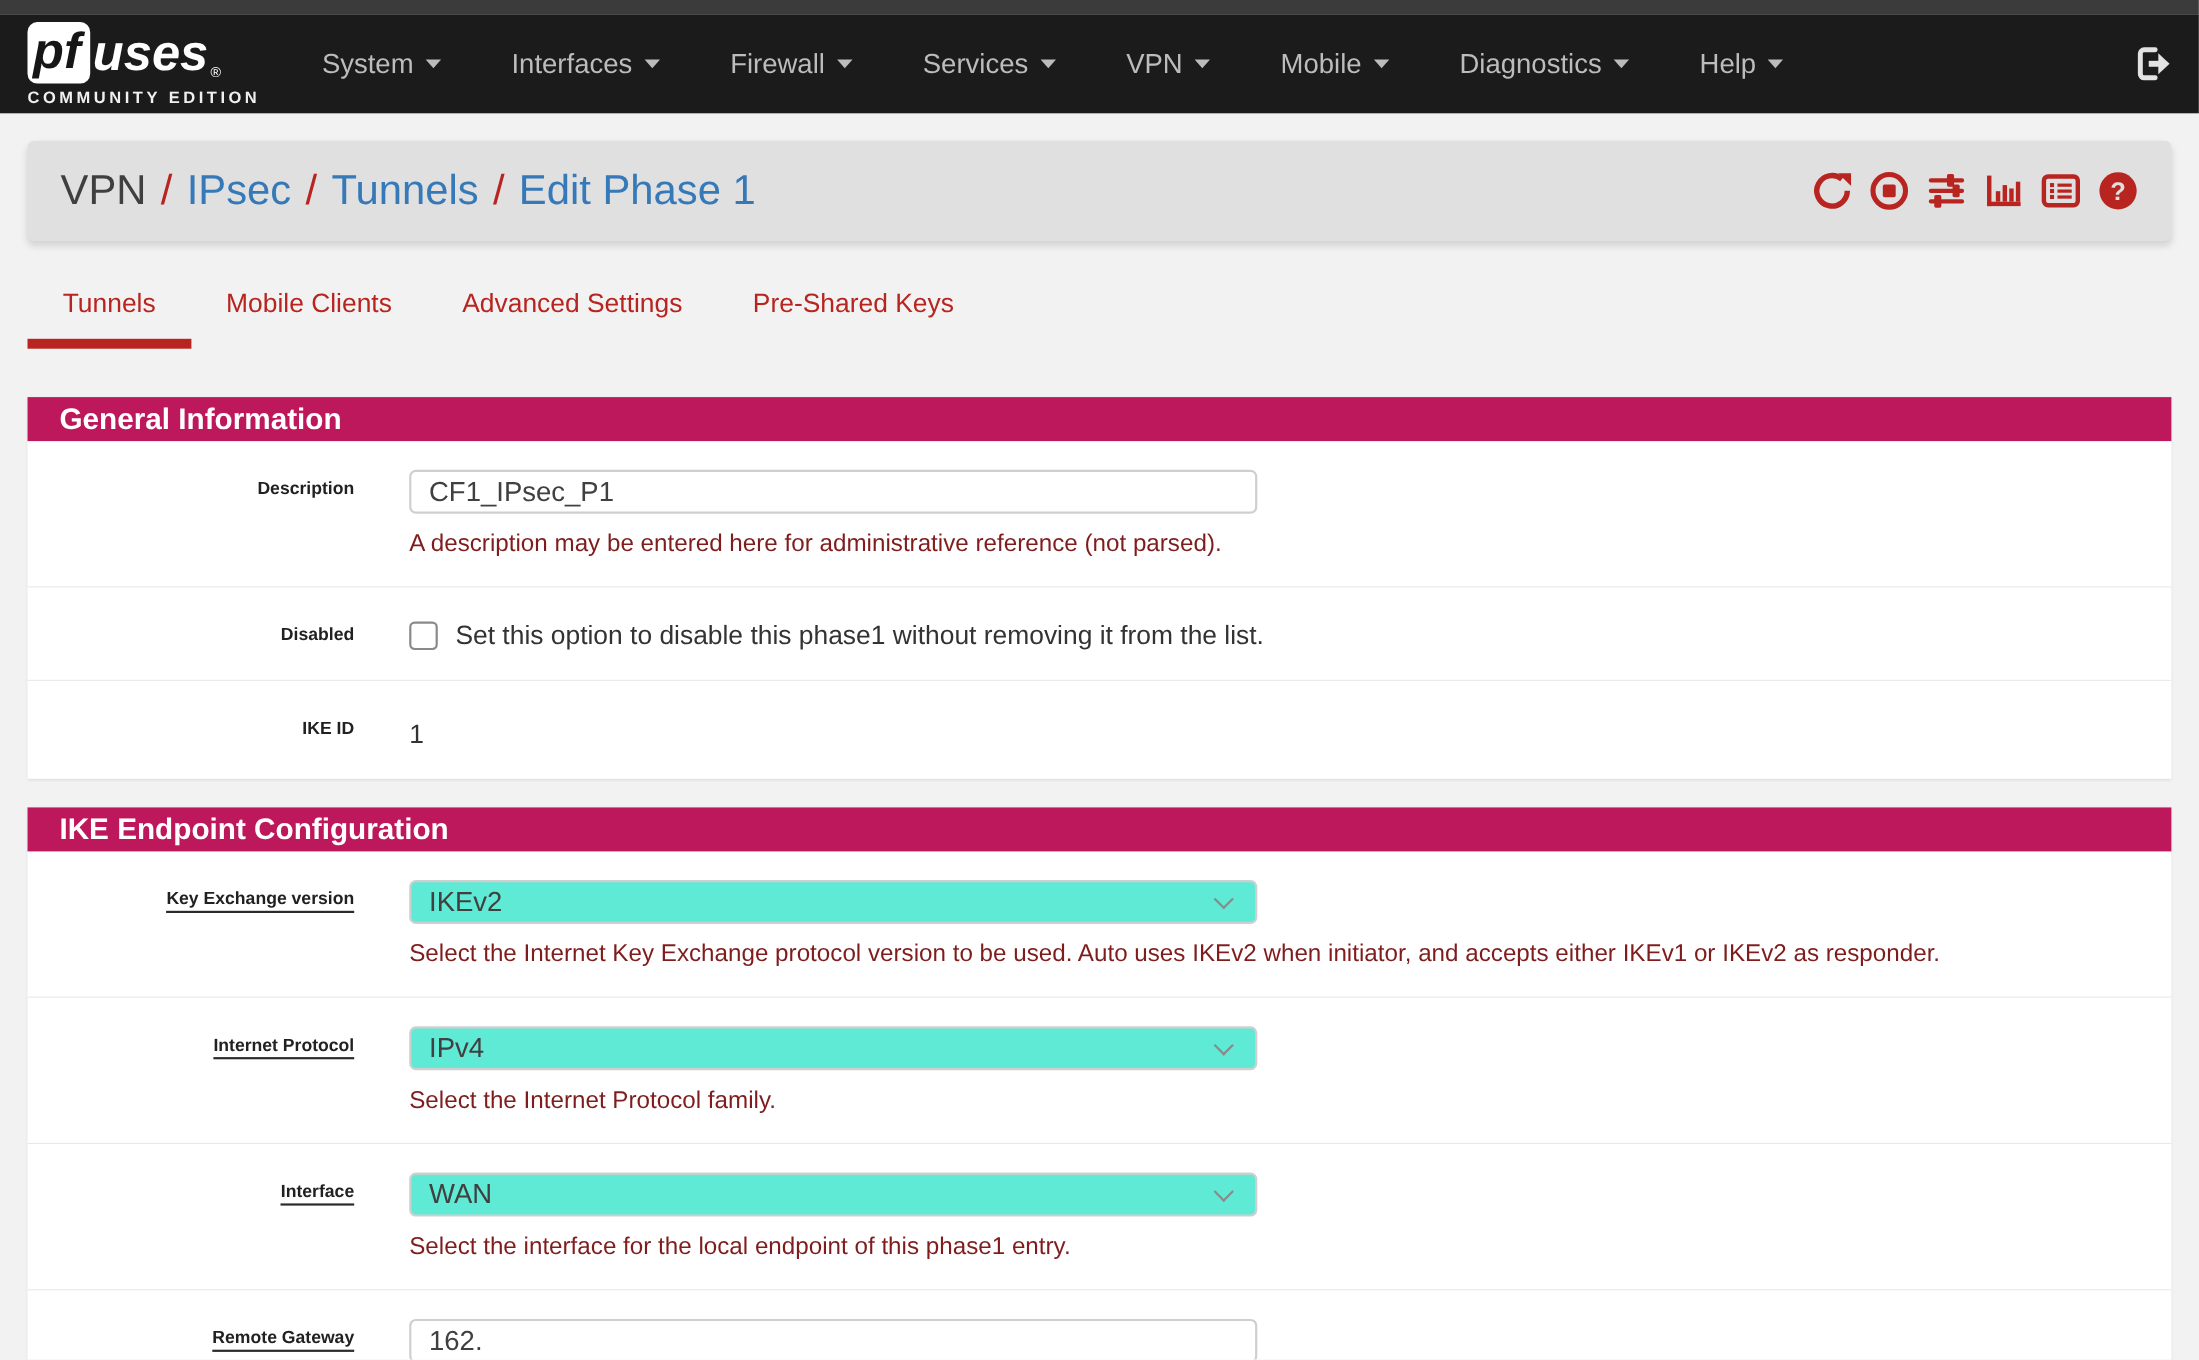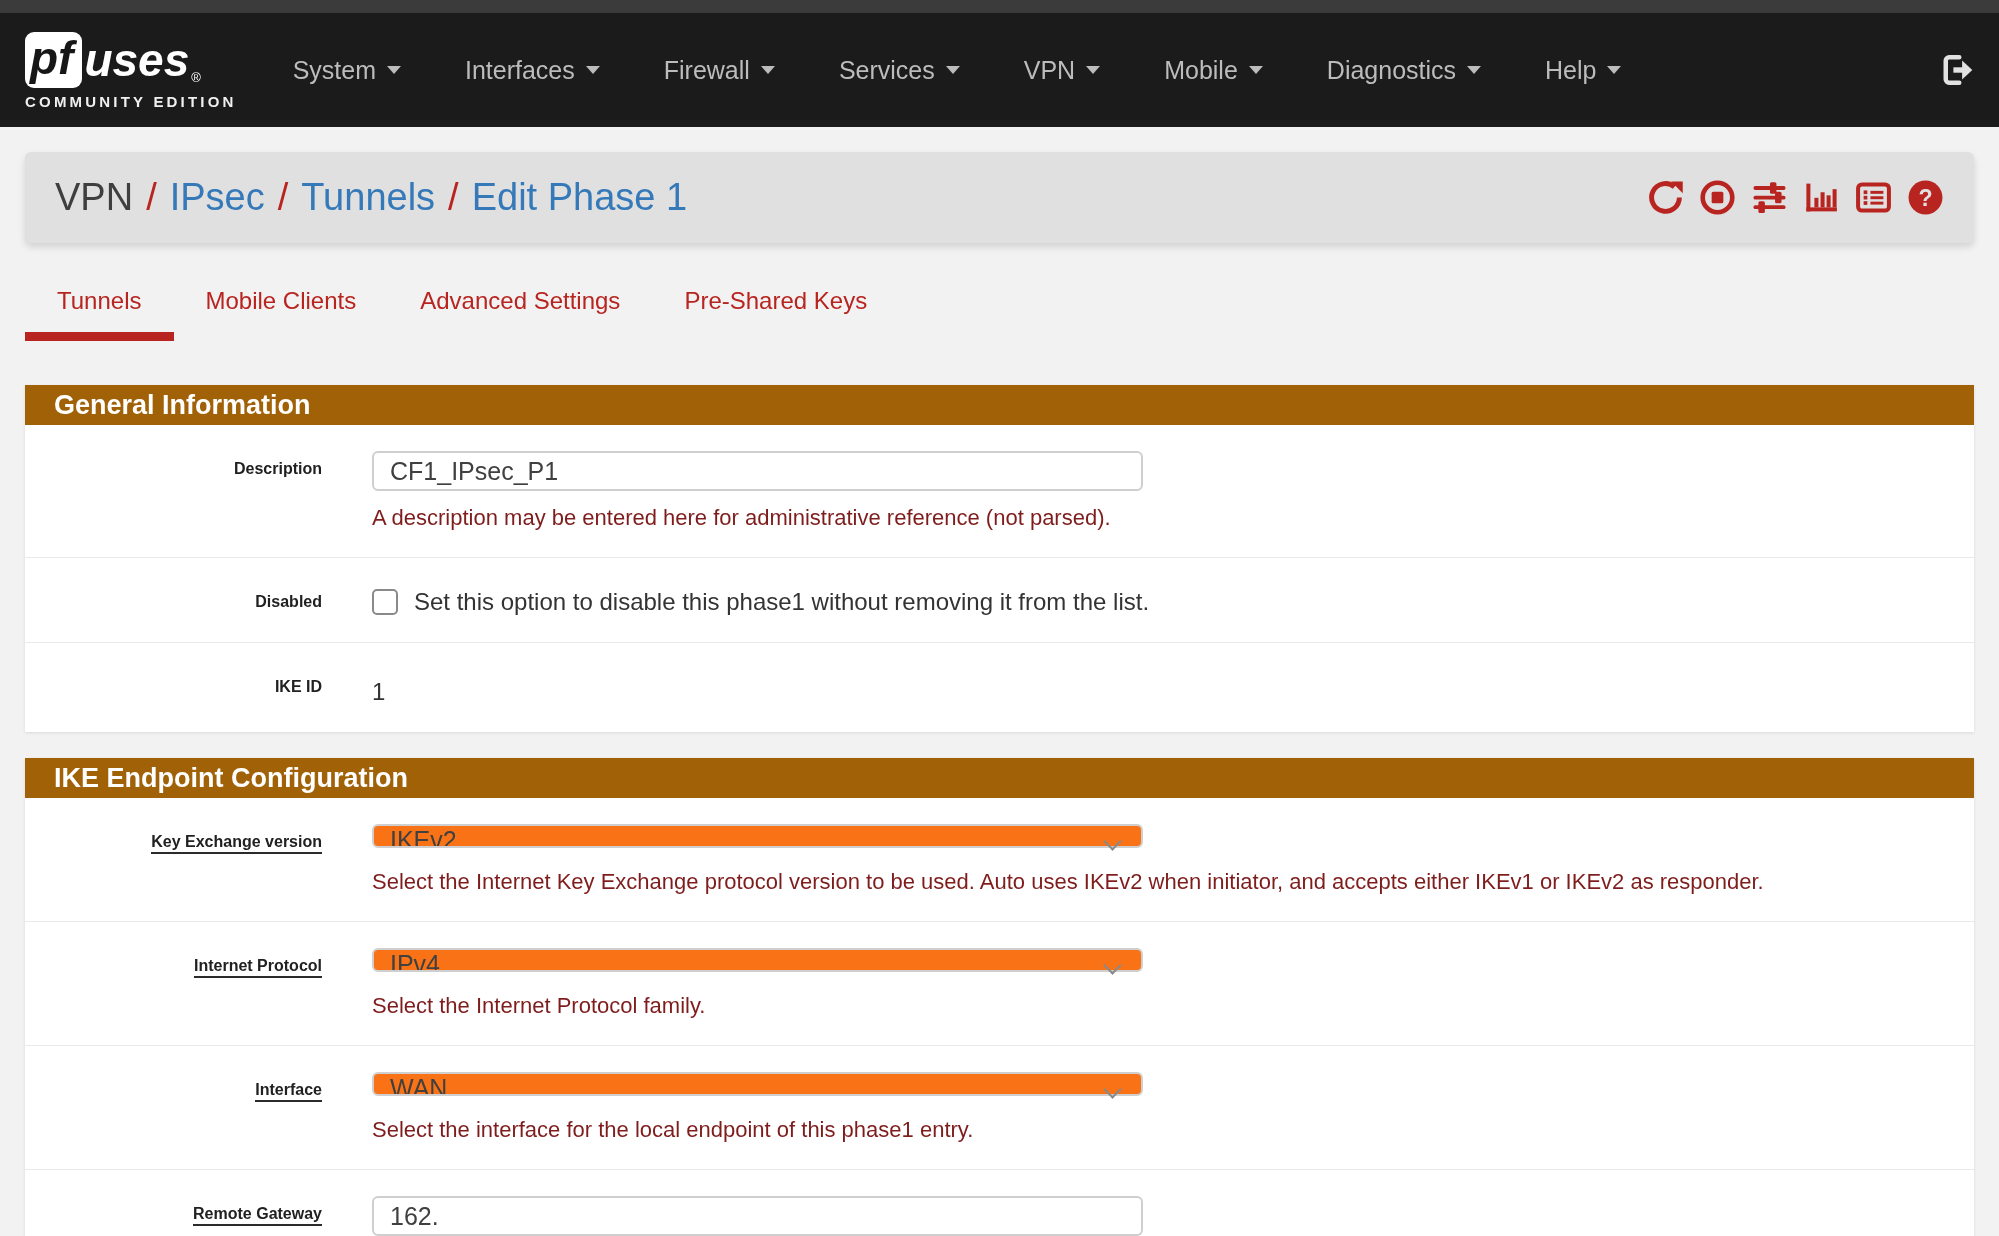--- a/index.html
+++ b/index.html
@@ -7,21 +7,21 @@
   body {
     font-family:"Liberation Sans", sans-serif;
     background:#f2f2f2;
     color:#333;
     font-size:24px;
   }
 
   
   .topstrip { height:13px; background:#3b3b3b; }
   .navbar {
-    height:114px; background:#1b1b1b;
+    height:90px; background:#1b1b1b;
     display:flex; align-items:center;
     padding:0 24px 0 25px;
   }
   .brand { display:flex; flex-direction:column; cursor:pointer; line-height:1; }
   .brand-top { display:flex; align-items:center; }
   .pf-box {
     background:#fff; color:#161616;
     font-style:italic; font-weight:800; font-size:46px;
     padding:3px 9px 7px 5px; border-radius:9px;
   }
@@ -69,21 +69,21 @@
   }
   .tab.active::after {
     content:""; position:absolute; left:0; right:0; bottom:0;
     height:9px; background:#b8241f;
   }
 
   
   .panel { margin:44px 25px 0 25px; background:#fff; box-shadow:0 1px 3px rgba(0,0,0,0.10); }
   .panel + .panel { margin-top:26px; }
   .panel-header {
-    height:40px; background:#a16207; color:#fff;
+    height:40px; background:#be185d; color:#fff;
     font-weight:bold; font-size:27px;
     display:flex; align-items:center; padding:0 29px;
   }
   .form-row { display:flex; padding:26px 0; border-bottom:1px solid #e9e9e9; }
   .form-row:last-child { border-bottom:none; }
   .row-label {
     width:297px; flex-shrink:0; text-align:right;
     font-weight:bold; color:#212121; padding-top:9px; font-size:16px;
   }
   .row-label .req { border-bottom:2px solid #2b2b2b; padding-bottom:2px;margin-top:26px; }
@@ -92,24 +92,24 @@
   input.text-input {
     width:771px; height:40px;
     border:2px solid #cfcfcf; border-radius:6px;
     font-family:"Liberation Sans", sans-serif;
     font-size:25px; color:#404040; padding:0 16px; background:#fff;
     outline:none;
   }
   .select-wrap { position:relative; width:771px; }
   .select-wrap select {
     appearance:none; -webkit-appearance:none;
-    width:100%; height:24px;
+    width:100%; height:40px;
     border:2px solid #cfcfcf; border-radius:6px;
     font-family:"Liberation Sans", sans-serif;
-    font-size:25px; color:#404040; padding:0 16px; background:#f97316;
+    font-size:25px; color:#404040; padding:0 16px; background:#5eead4;
     outline:none; cursor:pointer;
   }
   .sel-caret {
     position:absolute; right:24px; top:11px;
     width:13px; height:13px; pointer-events:none;
     border-right:2.5px solid #8a8a8a; border-bottom:2.5px solid #8a8a8a;
     transform:rotate(45deg);
   }
   .help {
     margin-top:14px; color:#7f1d1d; font-size:22px;

